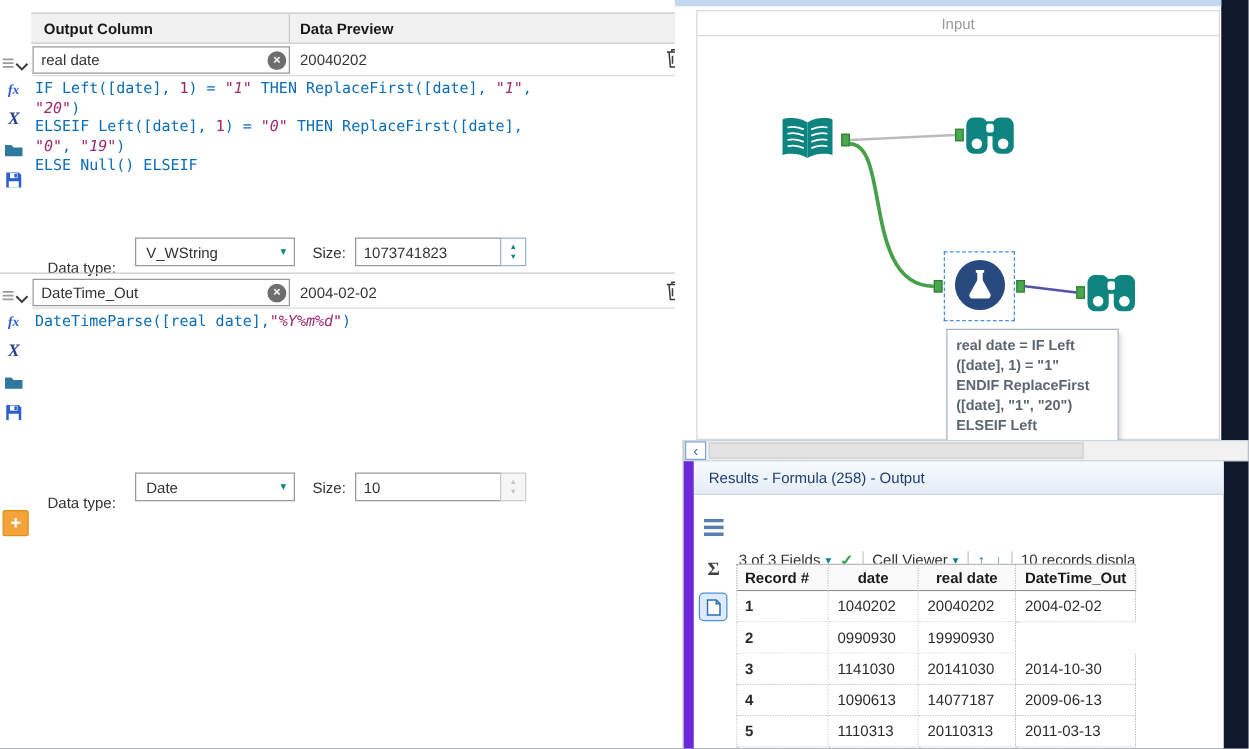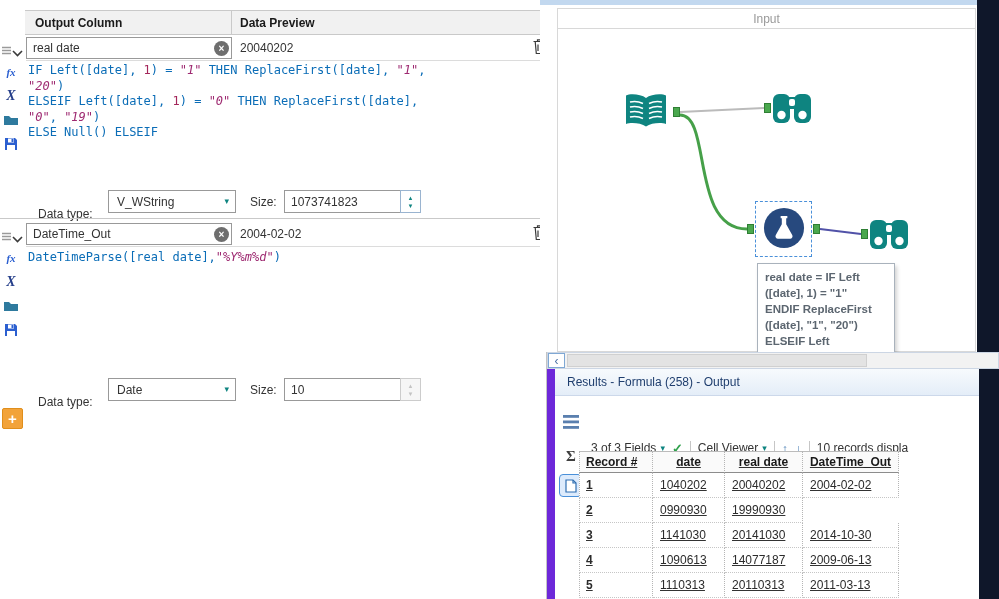--- a/index.html
+++ b/index.html
@@ -86,21 +86,21 @@
   #rail-grid{top:14px;}
   #rail-sigma{top:48px;color:#3F3F3F;font-size:15px;font-weight:bold;font-family:"Liberation Serif",serif;}
   #rail-doc{top:78px;left:4px;width:23px;height:23px;border:1px solid #4A90D9;border-radius:4px;background:#DDEBFC;}
   .results-toolbar{position:absolute;left:36px;top:52px;height:22px;display:flex;align-items:center;gap:7px;color:#333;white-space:nowrap;margin-top:16px;}
   .tb-caret{color:#0E8480;font-size:9px;}
   .tb-check{color:#2FA14B;font-weight:bold;font-size:13px;}
   .tb-sep{width:1px;height:14px;background:#c6c6c6;}
   .tb-arrow{color:#4A7FB5;font-size:13px;background:none;border:none;}
   .tb-dd{background:none;border:none;font:12px "Liberation Sans",sans-serif;color:#333;display:flex;align-items:center;gap:4px;}
 
-  .results-table{position:absolute;left:24px;top:82px;text-decoration:underline;}
+  .results-table{position:absolute;left:34px;top:82px;}
   .tr{display:grid;grid-template-columns:74px 72px 78px 96px;}
   .th{height:22px;font-weight:bold;display:flex;align-items:center;justify-content:center;border-bottom:1px solid #8C8C8C;border-top:1px solid #BBB;border-right:1px dotted #B5B5B5;background:#FAFAFA;color:#1a1a1a;}
   .th.c0{justify-content:flex-start;padding-left:6px;border-left:1px dotted #B5B5B5;}
   .td{height:25px;display:flex;align-items:center;padding-left:7px;border-bottom:1px dotted #C6C6C6;border-right:1px dotted #B5B5B5;color:#2B2B2B;background:#fff;}
   .td.c0{font-weight:bold;padding-left:6px;border-left:1px dotted #B5B5B5;}
 </style>
 </head>
 <body>
 
 <div id="app">

